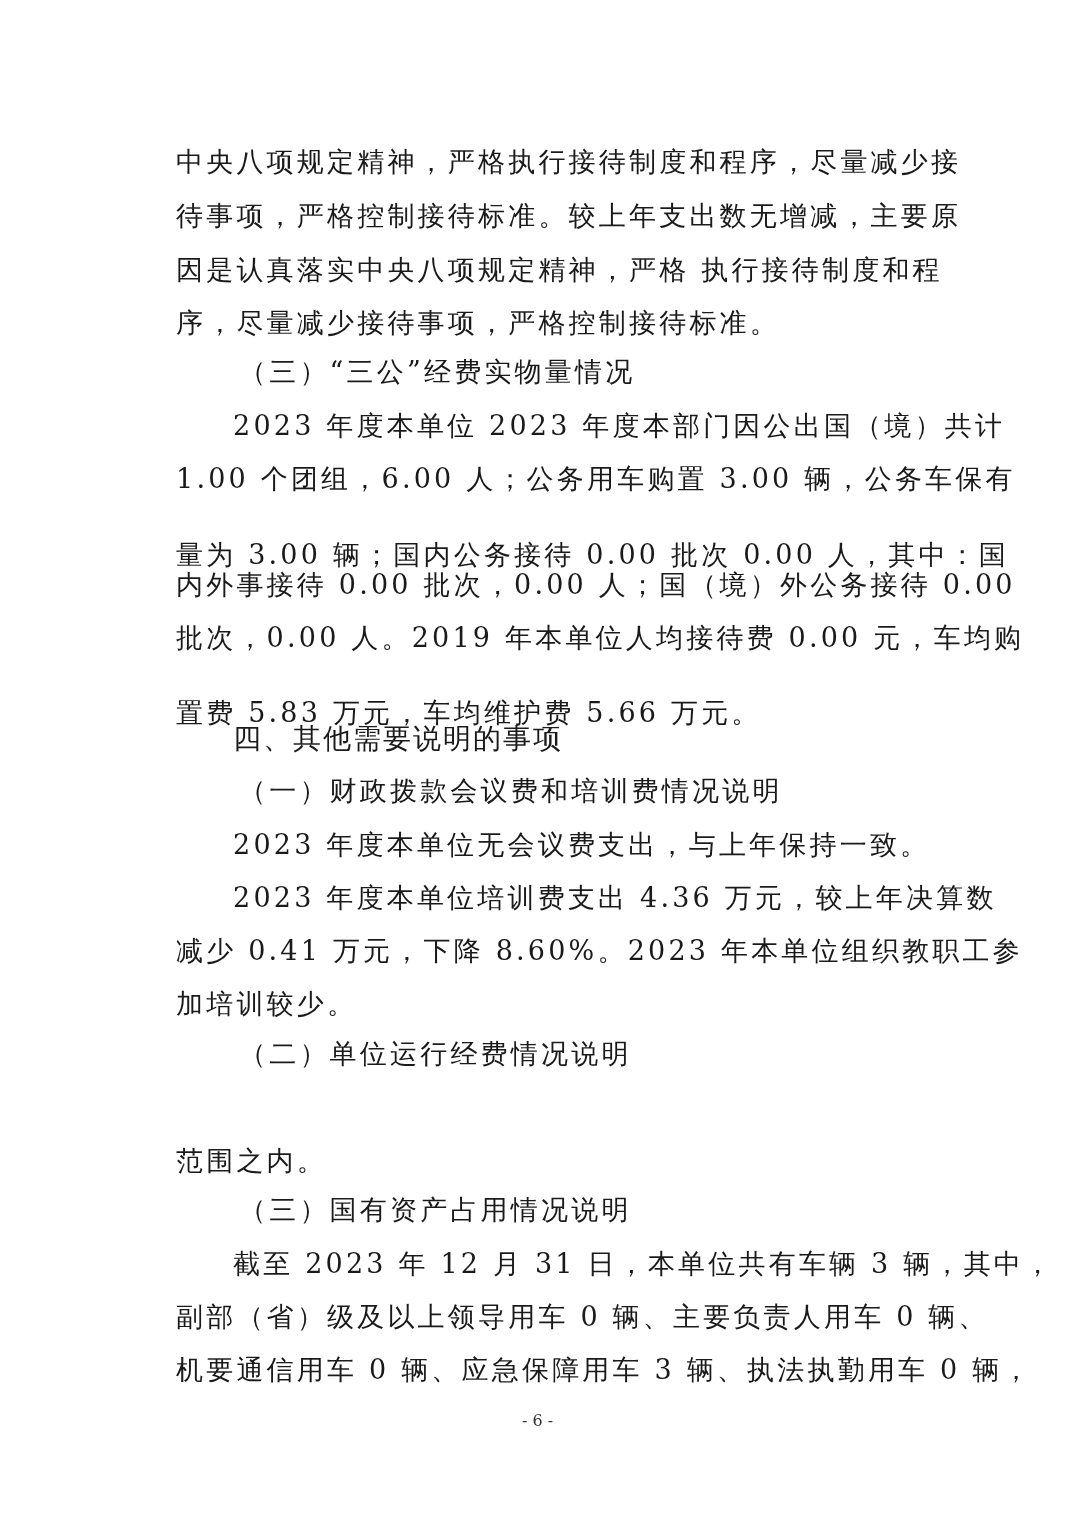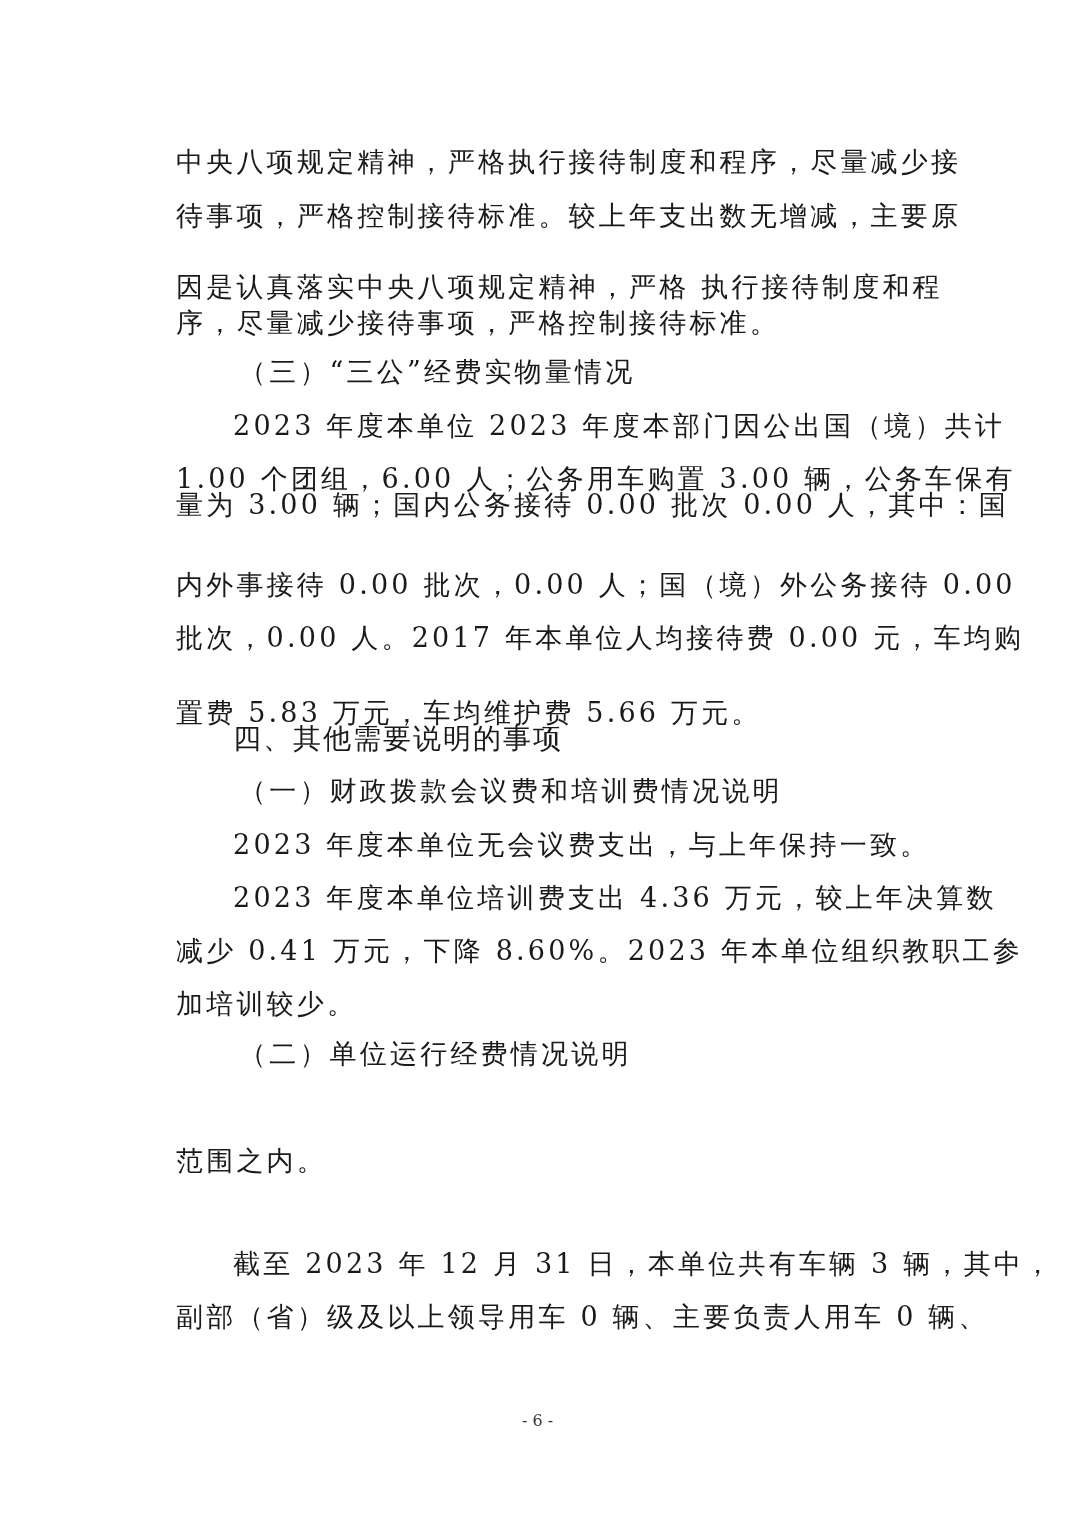--- a/index.html
+++ b/index.html
@@ -14,33 +14,35 @@
   .just { text-align-last: justify; text-align: justify; }
   .pagenum { position: absolute; top: 1411px; left: 0; width: 1075px; text-align: center;
              font-size: 16px; color: #333; }
 </style>
 </head>
 <body>
 
 <div class="page" id="page">
     <div class="line just" style="top: 145px;">中央八项规定精神，严格执行接待制度和程序，尽量减少接</div>
     <div class="line just" style="top: 199px;">待事项，严格控制接待标准。较上年支出数无增减，主要原</div>
-    <div class="line" style="top: 270px; text-align: right;">因是认真落实中央八项规定精神，严格 执行接待制度和程</div>
+    <div class="line" style="top: 253px; text-align: right;">因是认真落实中央八项规定精神，严格 执行接待制度和程</div>
     <div class="line" style="top: 306px;">序，尽量减少接待事项，严格控制接待标准。</div>
     <div class="line sub" style="top: 355px;">（三）“三公”经费实物量情况</div>
     <div class="line indent" style="top: 409px; text-align: center;">2023 年度本单位 2023 年度本部门因公出国（境）共计</div>
     <div class="line just" style="top: 462px;">1.00 个团组，6.00 人；公务用车购置 3.00 辆，公务车保有</div>
-    <div class="line just" style="top: 488px;">量为 3.00 辆；国内公务接待 0.00 批次 0.00 人，其中：国</div>
+    <div class="line just" style="top: 538px;">量为 3.00 辆；国内公务接待 0.00 批次 0.00 人，其中：国</div>
     <div class="line just" style="top: 568px;">内外事接待 0.00 批次，0.00 人；国（境）外公务接待 0.00</div>
-    <div class="line just" style="top: 621px;">批次，0.00 人。2017 年本单位人均接待费 0.00 元，车均购</div>
+    <div class="line just" style="top: 621px;">批次，0.00 人。2019 年本单位人均接待费 0.00 元，车均购</div>
     <div class="line" style="top: 696px;">置费 5.83 万元，车均维护费 5.66 万元。</div>
     <div class="line h1" style="top: 722px;">四、其他需要说明的事项</div>
     <div class="line sub" style="top: 774px;">（一）财政拨款会议费和培训费情况说明</div>
     <div class="line indent" style="top: 828px;">2023 年度本单位无会议费支出，与上年保持一致。</div>
     <div class="line indent" style="top: 881px;">2023  年度本单位培训费支出 4.36 万元，较上年决算数</div>
     <div class="line" style="top: 934px;">减少 0.41 万元，下降 8.60%。2023 年本单位组织教职工参</div>
     <div class="line" style="top: 987px;">加培训较少。</div>
     <div class="line sub" style="top: 1037px;">（二）单位运行经费情况说明</div>
     <div class="line" style="top: 1144px;">范围之内。</div>
+    <div class="line sub" style="top: 1193px;">（三）国有资产占用情况说明</div>
     <div class="line indent" style="top: 1247px;">截至 2023 年 12 月 31 日，本单位共有车辆 3 辆，其中，</div>
     <div class="line just" style="top: 1300px;">副部（省）级及以上领导用车 0 辆、主要负责人用车 0 辆、</div>
+    <div class="line just" style="top: 1353px;">机要通信用车 0 辆、应急保障用车 3 辆、执法执勤用车 0 辆，</div>
   </div>
 <div class="pagenum">- 6 -</div>
 
 </body></html>

